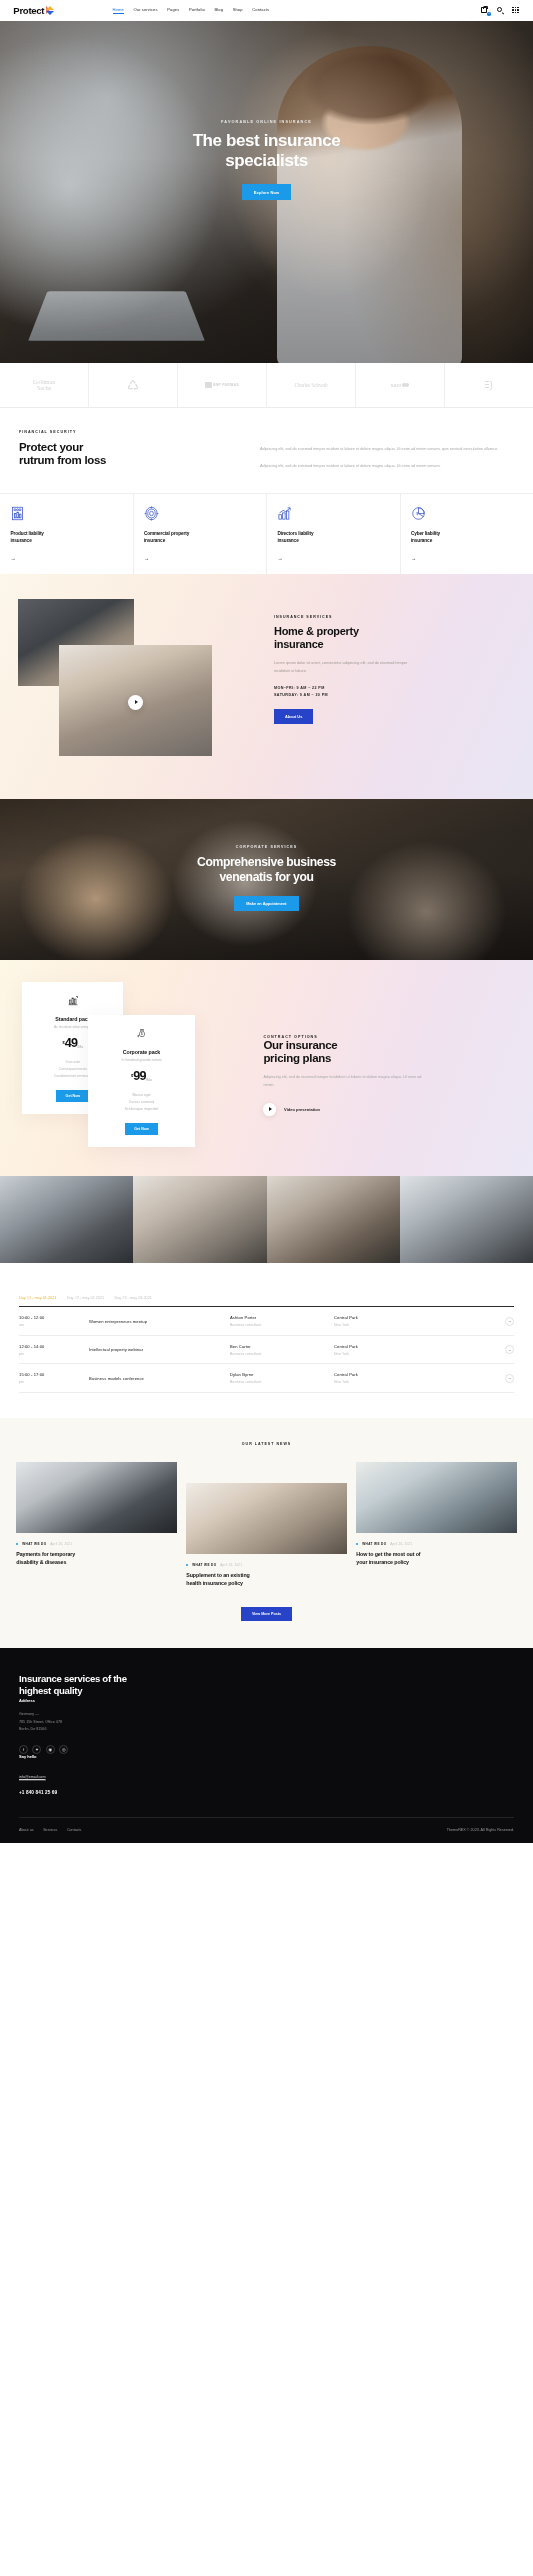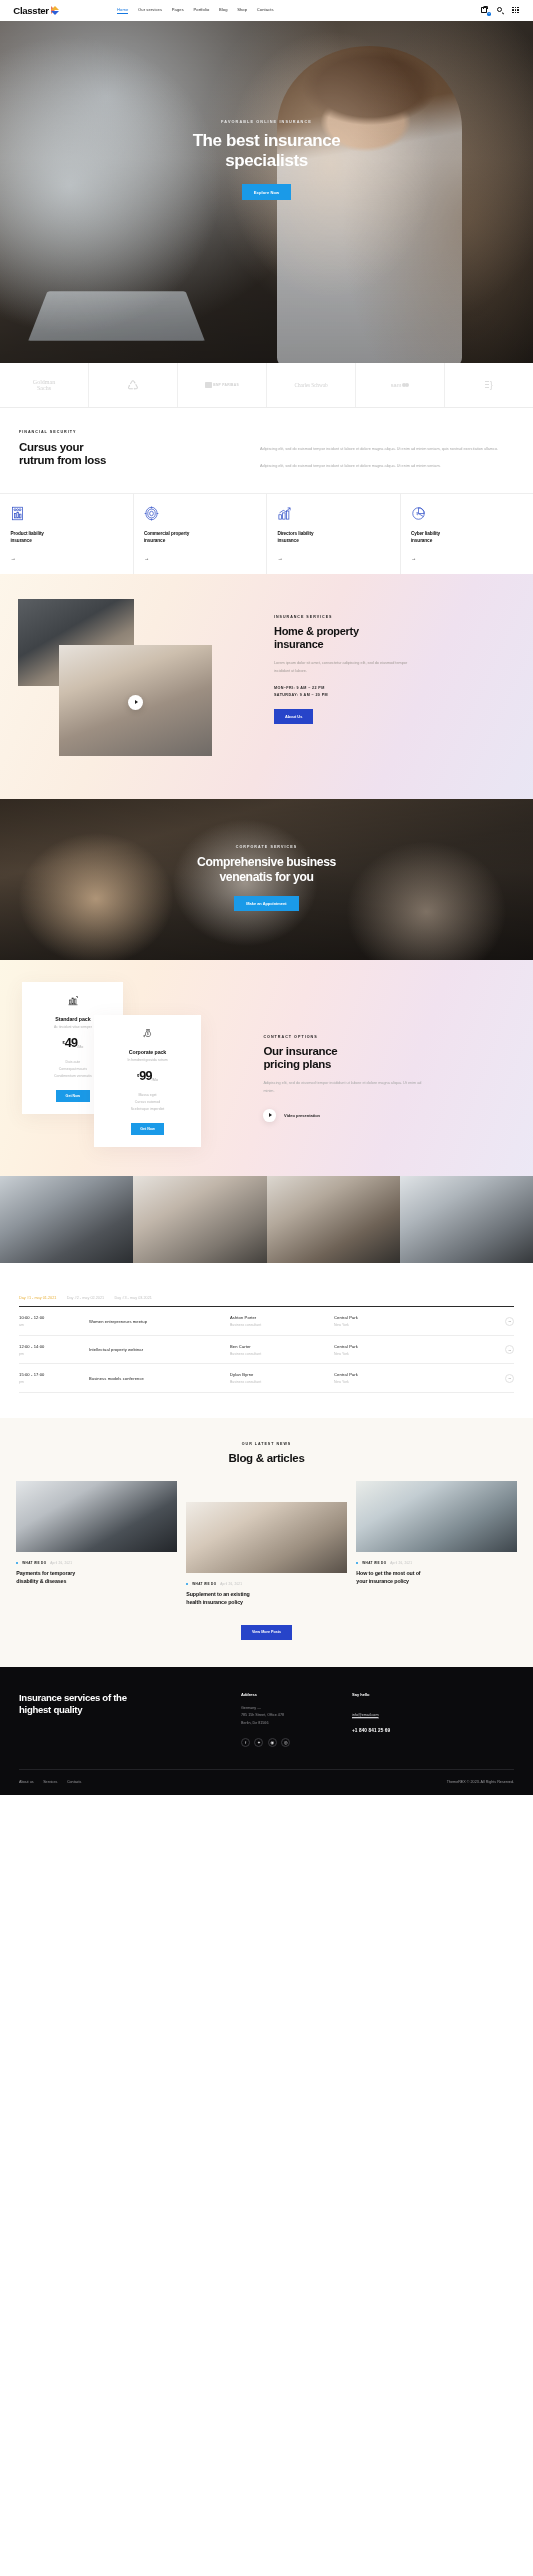--- a/index.html
+++ b/index.html
@@ -166,21 +166,21 @@
   .pricing {
     position:relative; padding:22px 18px 33px; display:flex; gap:10.4px;
     background:linear-gradient(110deg,#fdf7e6 0%,#fdeedf 25%,#f9e5e6 52%,#f1e2ef 74%,#ece8f5 100%);
   }
   .price-wrap { width:235px; position:relative; height:161px; }
   .price-card {
     position:absolute; background:#fff; padding:13.3px 9px 12px; text-align:center;
     box-shadow:0 4.4px 19px rgba(100,80,80,.08);
   }
   .pc-1 { left:4.4px; top:0; width:101px; }
-  .pc-2 { left:76px; top:33px; width:107px; }
+  .pc-2 { left:70px; top:33px; width:107px; }
   .pc-icon { font-size:10.4px; margin-bottom:6.7px; color:#111; }
   .pc-title { font-size:5.3px; font-weight:700; letter-spacing:-0.1px; color:#111; }
   .pc-sub { font-size:3.4px; color:#b3b3b3; margin-top:3.7px; }
   .pc-price { margin-top:9px; display:flex; align-items:flex-start; justify-content:center; }
   .pc-cur { font-size:4px; font-weight:700; margin-top:2.2px; }
   .pc-num { font-size:12.6px; font-weight:700; letter-spacing:-0.7px; line-height:.9; }
   .pc-per { font-size:3.7px; color:#adadad; align-self:flex-end; margin-bottom:0.7px;}
   .pc-list { margin-top:9px; font-size:3.5px; color:#b5b5b5; line-height:2.1; }
   .btn-cyan-sm { display:inline-block; background:#1a9ae8; color:#fff; font-size:3.6px; font-weight:700; padding:4.4px 9.6px; border:none; margin-top:9px; cursor:pointer;}
 
@@ -232,42 +232,42 @@
   .bi3 { background:linear-gradient(150deg,#e9ece9 0%,#c3cdd2 30%,#7d8a91 66%,#3e464c 100%); }
   .bmeta { display:flex; align-items:center; gap:3.7px; margin-top:9px; }
   .bdot { width:2.2px; height:2.2px; background:#1a9ae8; border-radius:50%; }
   .bmeta-t { font-size:3.1px; font-weight:700; letter-spacing:0.4px; color:#151515; }
   .bmeta-d { font-size:3.1px; color:#c0c0c0; letter-spacing:0.2px;}
   .btitle { font-size:5.3px; font-weight:700; line-height:1.45; margin-top:5.2px; letter-spacing:-0.1px; color:#111;}
   .btn-blue-wide { display:inline-block; background:#2744c9; color:#fff; font-size:3.7px; font-weight:700; padding:5.2px 11px; border:none; margin-top:19px; cursor:pointer;}
 
   
   .footer { background:#0b0b0d; color:#fff; padding:25px 19px 0; }
-  .f-top { display:flex; }
+  .f-top { display:flex;flex-direction:column; }
   .f-head { width:222px; font-size:9.6px; font-weight:700; line-height:1.3; letter-spacing:-0.3px;}
   .f-col { width:111px; }
   .f-col-title { font-size:4px; font-weight:700; margin-bottom:8.1px; }
   .f-line { font-size:3.7px; color:#8e8e92; line-height:2.05; }
   .f-email { font-size:3.7px; color:#cfcfd2; border-bottom:0.7px solid #46464a; display:inline-block; padding-bottom:1.5px;}
   .f-phone { font-size:4.7px; font-weight:700; margin-top:9px; letter-spacing:0.1px;}
   .socials { display:flex; gap:4.4px; margin-top:11px; }
   .soc { width:9px; height:9px; border-radius:50%; border:0.7px solid #3a3a3e; display:flex; align-items:center; justify-content:center; font-size:4.1px; color:#e6e6e8; cursor:pointer;}
   .f-bottom { display:flex; align-items:center; margin-top:22px; border-top:0.7px solid #232327; padding:9.6px 0 11px;}
   .f-links { display:flex; gap:9.6px; }
   .f-links a { font-size:3.7px; color:#9a9a9e; text-decoration:none; }
   .copy { margin-left:auto; font-size:3.7px; color:#9a9a9e; }
 </style>
 </head>
 <body>
 
 <div class="page">
 
   <div class="header">
     <div class="logo">
-      <span class="logo-text">Classter</span>
+      <span class="logo-text">Protect</span>
       <span class="logo-mark">
         <span class="lm3"></span>
           <span class="lm1"></span>
           <span class="lm2"></span>
       </span>
     </div>
     <nav class="nav">
       <a href="#" class="active">Home</a>
       <a href="#">Our services</a>
       <a href="#">Pages</a>
@@ -346,21 +346,21 @@
         </div>
     </div>
   </section>
 
   <section>
     <div class="sec-pad">
       <div class="kicker">FINANCIAL SECURITY</div>
       <div class="two-col">
         <div class="left">
           <h2 class="h2">
-            <span>Cursus your</span><br>
+            <span>Protect your</span><br>
             <span>rutrum from loss</span>
           </h2>
         </div>
         <div class="right">
           <p class="p-muted">Adipiscing elit, sed do euismod tempor incidunt ut labore et dolore magna aliqua. Ut enim ad minim veniam, quis nostrud exercitation ullamco.</p>
           <p class="p-muted">Adipiscing elit, sed do euismod tempor incidunt ut labore et dolore magna aliqua. Ut enim ad minim veniam.</p>
         </div>
       </div>
     </div>
     <div class="feature-row">
@@ -518,21 +518,21 @@
           <div>Massa eget</div>
           <div>Cursus euismod</div>
           <div>Scelerisque imperdiet</div>
         </div>
         <button class="btn-cyan-sm">Get Now</button>
       </div>
     </div>
 
     <div class="pricing-right">
       <div class="kicker">CONTRACT OPTIONS</div>
-      <h2 class="h2" style="margin-top:6px">
+      <h2 class="h2" style="">
         <span>Our insurance</span><br>
         <span>pricing plans</span>
       </h2>
       <p class="p-muted" style="margin-top:8.1px; width:167px">Adipiscing elit, sed do eiusmod tempor incididunt ut labore et dolore magna aliqua. Ut enim ad minim.</p>
       <div class="video-row">
         <span class="video-circle">
             <i></i>
           </span>
         <span class="video-label">Video presentation</span>
       </div>
@@ -608,21 +608,20 @@
           <div class="ev-main">Central Park</div>
           <div class="ev-sub">New York</div>
         </div>
         <div class="ev-arrow">→</div>
       </div>
     </div>
   </section>
 
   <section class="blog">
     <div class="blog-kicker">OUR LATEST NEWS</div>
-    <h2 class="blog-title">Blog &amp; articles</h2>
     <div class="blog-grid">
       <article class="bcard">
         <div class="bimg bi1"></div>
         <div class="bmeta">
           <span class="bdot"></span>
           <span class="bmeta-t">WHAT WE DO</span>
           <span class="bmeta-d">April 26, 2021</span>
         </div>
         <div class="btitle">
           <span>Payments for temporary</span><br>

